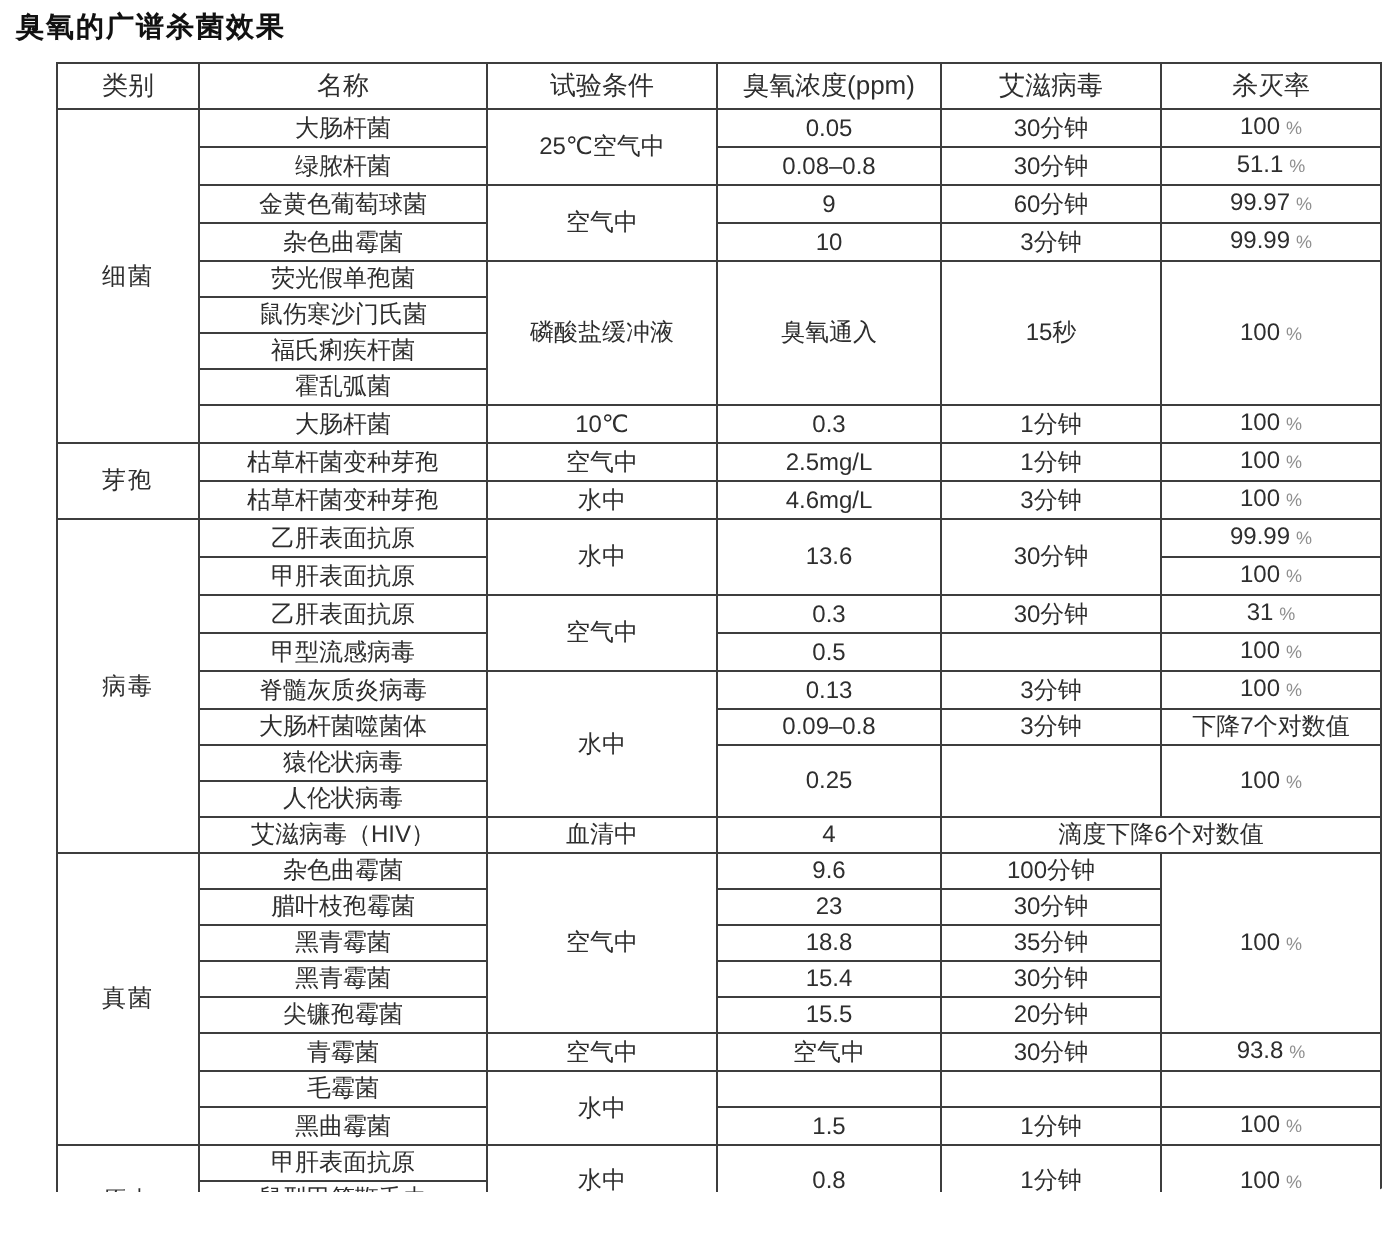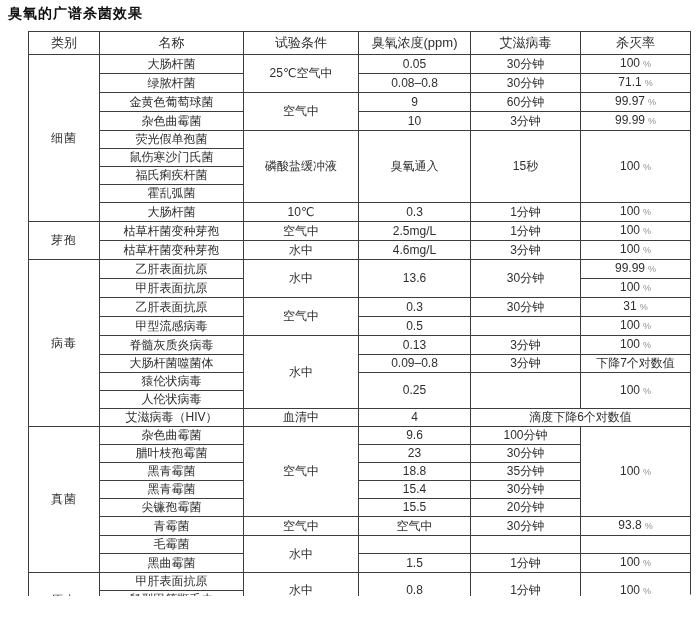--- a/index.html
+++ b/index.html
@@ -87,21 +87,21 @@
           <td><span>大肠杆菌</span></td>
           <td rowspan="2"><span>25℃空气中</span></td>
           <td><span>0.05</span></td>
           <td><span>30分钟</span></td>
           <td><span>100</span><span class="pct">%</span></td>
         </tr>
         <tr>
           <td><span>绿脓杆菌</span></td>
           <td><span>0.08–0.8</span></td>
           <td><span>30分钟</span></td>
-          <td><span>71.1</span><span class="pct">%</span></td>
+          <td><span>51.1</span><span class="pct">%</span></td>
         </tr>
         <tr>
           <td><span>金黄色葡萄球菌</span></td>
           <td rowspan="2"><span>空气中</span></td>
           <td><span>9</span></td>
           <td><span>60分钟</span></td>
           <td><span>99.97</span><span class="pct">%</span></td>
         </tr>
         <tr>
           <td><span>杂色曲霉菌</span></td>

